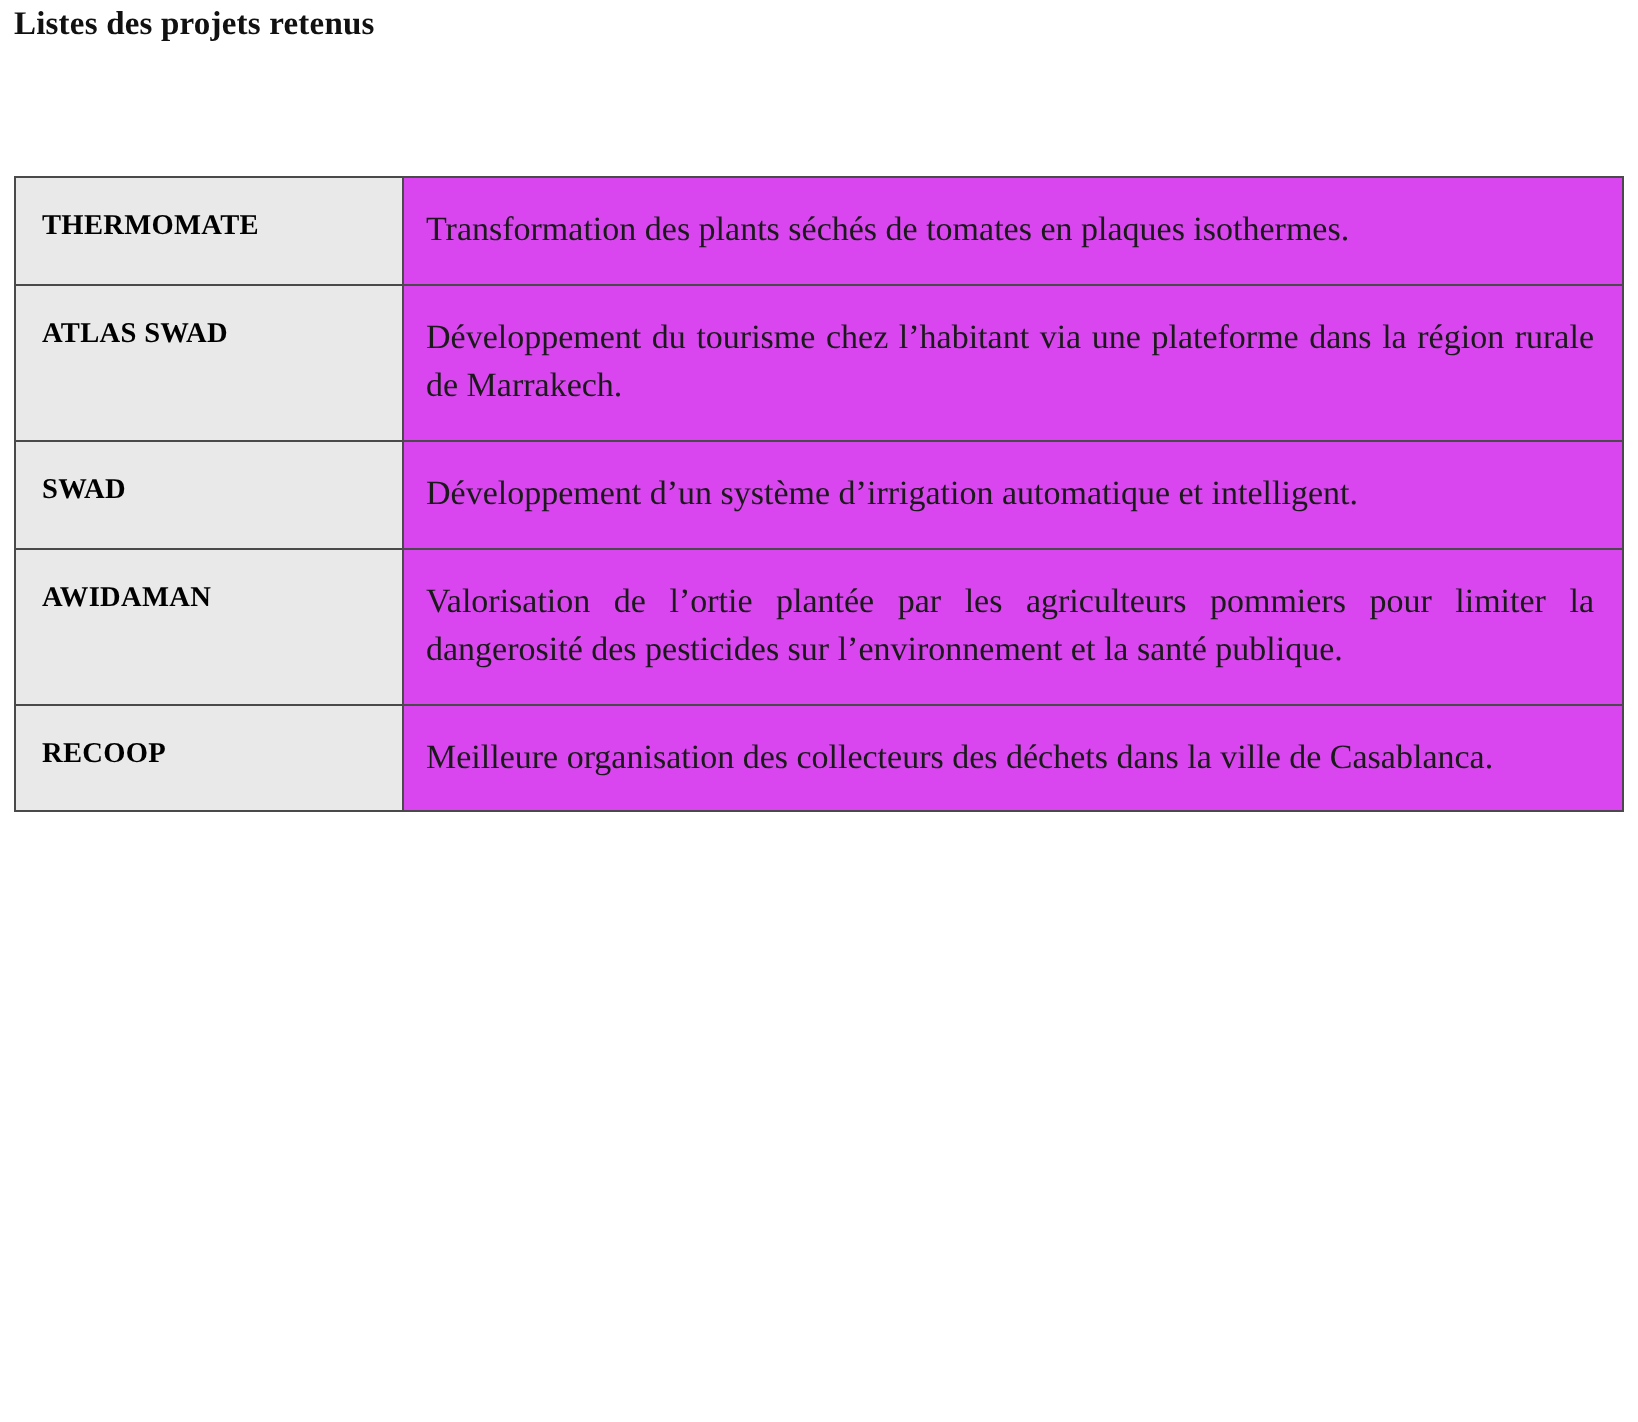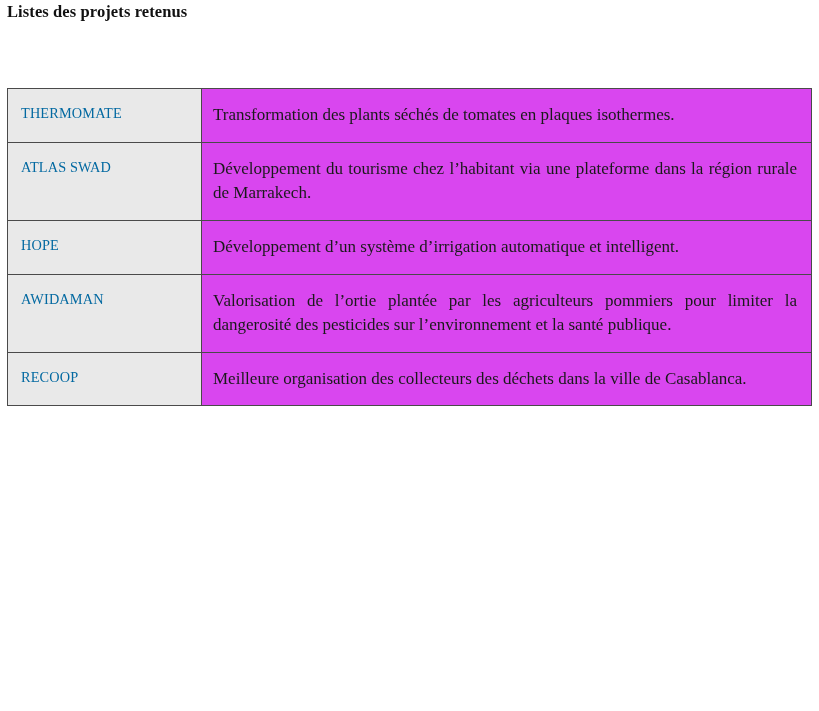--- a/index.html
+++ b/index.html
@@ -41,23 +41,23 @@
   .projects-table td {
     border: 1.4px solid #4a4a4a;
     vertical-align: top;
     padding: 0;
   }
   td.name-cell {
     width: 170px;
     background: #e9e9e9;
     padding: 16px 10px 16px 13px;
     font-size: 14.3px;
-    font-weight: normal;
+    font-weight: bold;
     letter-spacing: 0.15px;
-    color: #0369a1;
+    color: #000000;
     line-height: 1.25;
   }
   td.desc-cell {
     background: #d946ef;
     padding: 14px 14px 14px 11px;
     font-size: 17px;
     line-height: 1.45;
     text-align: justify;
     text-justify: inter-word;
     color: #1a1a1a;
@@ -91,21 +91,21 @@
           <span>ATLAS SWAD</span>
         </td>
         <td class="desc-cell">
           <span class="desc-text">Développement du tourisme chez l’habitant via une plateforme dans la région rurale de Marrakech.</span>
         </td>
       </tr>
 
 
       <tr>
         <td class="name-cell">
-          <span>HOPE</span>
+          <span>SWAD</span>
         </td>
         <td class="desc-cell">
           <span class="desc-text">Développement d’un système d’irrigation automatique et intelligent.</span>
         </td>
       </tr>
 
 
       <tr>
         <td class="name-cell">
           <span>AWIDAMAN</span>

